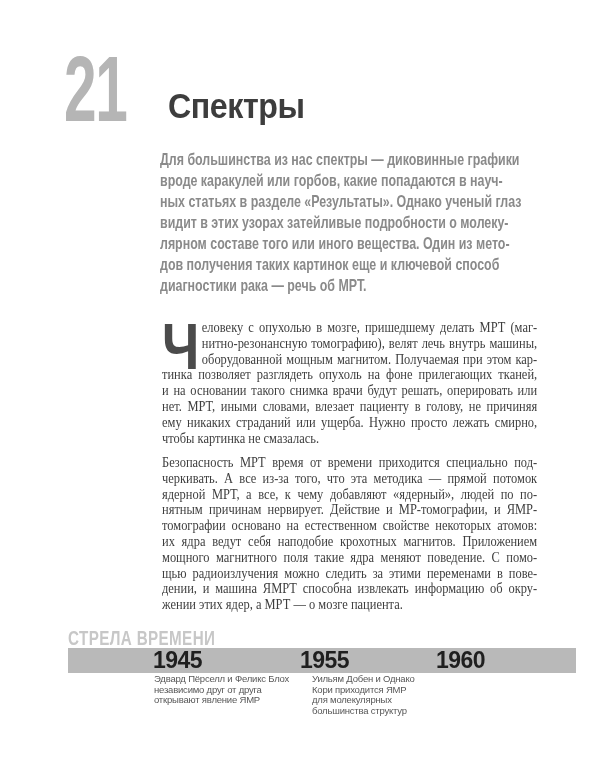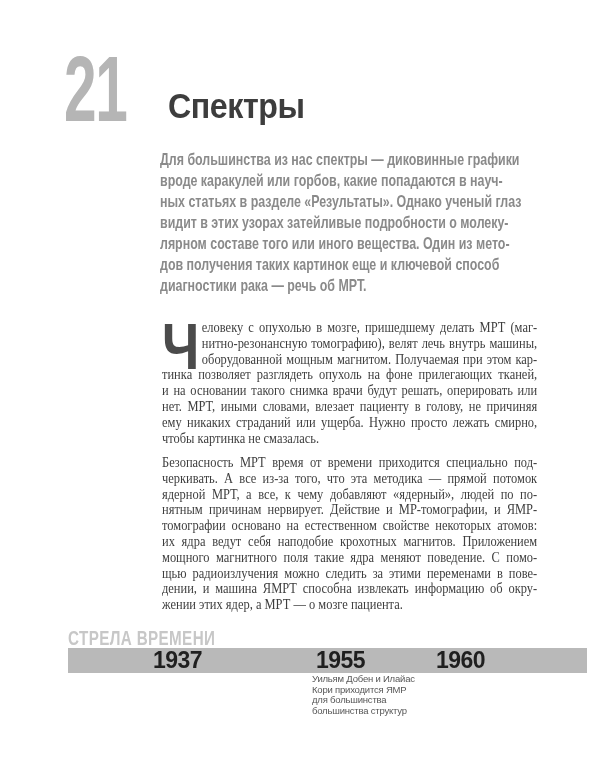--- a/index.html
+++ b/index.html
@@ -1,18 +1,18 @@
 <!DOCTYPE html>
 <html><head>
 <meta charset="utf-8">
 <style>
   html,body{margin:0;padding:0;background:#ffffff;}
   .page{
     position:relative;width:576px;height:777px;background:#ffffff;
-    overflow:hidden;font-family:"Liberation Sans",sans-serif;padding-left:11px;
+    overflow:hidden;font-family:"Liberation Sans",sans-serif;
   }
   
   .chapnum{
     position:absolute;left:64px;top:43px;
     font-size:93px;line-height:93px;font-weight:bold;
     color:#b5b5b5;letter-spacing:-2px;
     transform:scaleX(.63);transform-origin:left top;white-space:nowrap;
   }
   
   .chaptitle{
@@ -58,21 +58,21 @@
   .tl-bar{
     position:absolute;left:68px;top:648px;width:529px;height:25px;
     background:#b9b9b9;
   }
   .tl-year{
     position:absolute;top:0;
     font-size:23px;line-height:25px;font-weight:bold;color:#1f1f1f;
     letter-spacing:-.5px;white-space:nowrap;
   }
   .tl-year.y0{left:85px;}
-  .tl-year.y1{left:248px;}
+  .tl-year.y1{left:232px;}
   .tl-year.y2{left:368px;text-align:center;}
   .tl-caption{
     position:absolute;top:674px;width:160px;
     font-size:9.5px;line-height:10.6px;color:#575757;letter-spacing:-.2px;
   }
   .tl-caption.c0{left:154px;}
   .tl-caption.c1{left:312px;}
   .tl-caption.c2{left:436px;}
   .tl-caption .cline{white-space:nowrap;}
 </style>
@@ -123,27 +123,34 @@
         <div class="jline">мощного магнитного поля такие ядра меняют поведение. С помо-</div>
         <div class="jline">щью радиоизлучения можно следить за этими переменами в пове-</div>
         <div class="jline">дении, и машина ЯМРТ способна извлекать информацию об окру-</div>
         <div class="jline">жении этих ядер, а МРТ — о мозге пациента.</div>
       </div>
   </div>
 
   <div class="tl-header">СТРЕЛА ВРЕМЕНИ</div>
 
   <div class="tl-bar">
-    <span class="tl-year y0">1937</span>
+    <span class="tl-year y0">1945</span>
     <span class="tl-year y1">1955</span>
     <span class="tl-year y2">1960</span>
   </div>
 
+  <div class="tl-caption c0">
+    <div>
+        <div class="cline">Эдвард Пёрселл и Феликс Блох</div>
+        <div class="cline">независимо друг от друга</div>
+        <div class="cline">открывают явление ЯМР</div>
+      </div>
+  </div>
   <div class="tl-caption c1">
     <div>
-        <div class="cline">Уильям Добен и Илайас</div>
+        <div class="cline">Уильям Добен и Однако</div>
         <div class="cline">Кори приходится ЯМР</div>
-        <div class="cline">для большинства</div>
+        <div class="cline">для молекулярных</div>
         <div class="cline">большинства структур</div>
       </div>
   </div>
 
 </div>
 
 </body></html>

